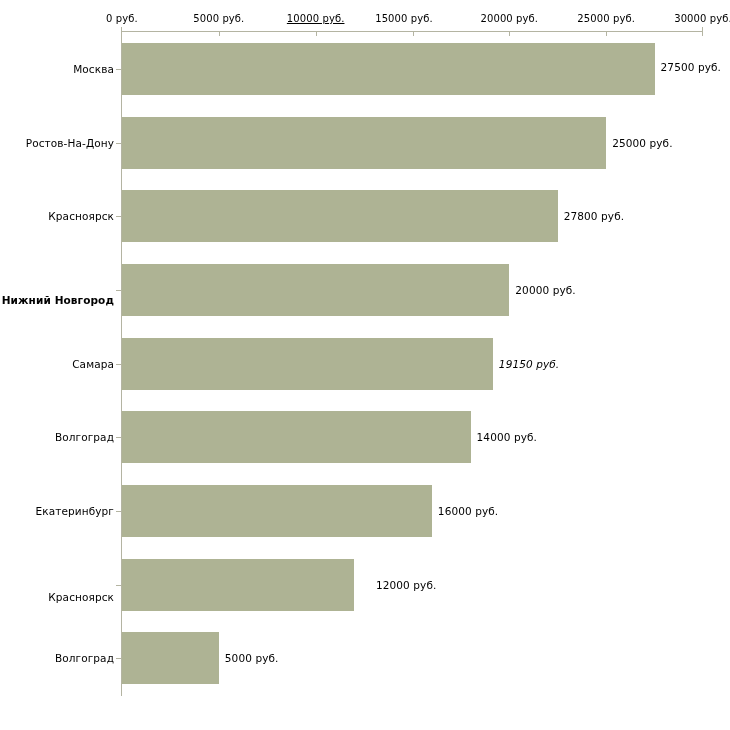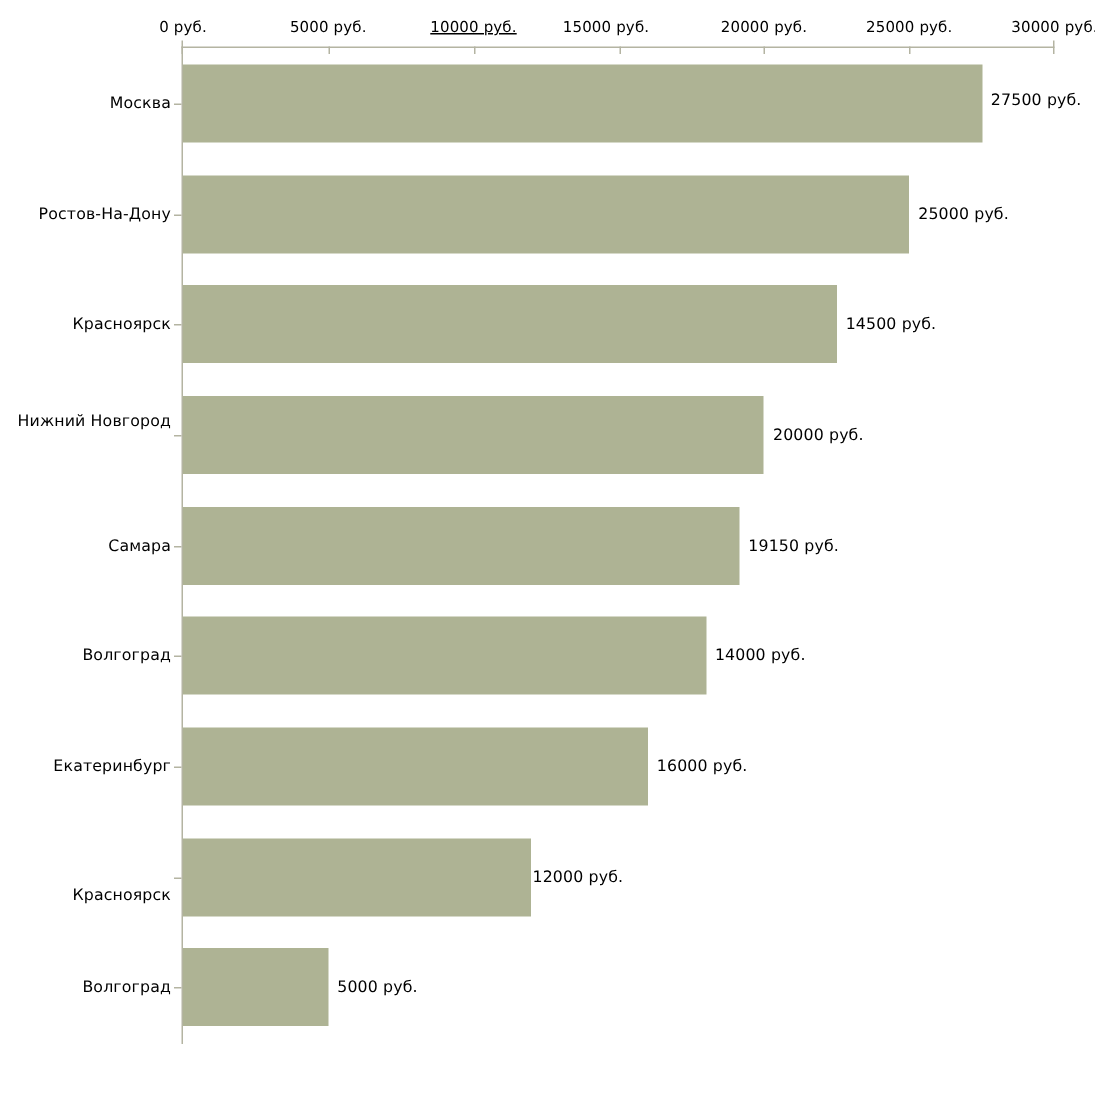--- a/index.html
+++ b/index.html
@@ -135,21 +135,21 @@
       <div class="ytick" style="top: 364px;"></div>
       <div class="ytick" style="top: 437px;"></div>
       <div class="ytick" style="top: 511px;"></div>
       <div class="ytick" style="top: 585px;"></div>
       <div class="ytick" style="top: 658px;"></div>
     </div>
   <div id="ylabels-layer">
       <div class="ytick-label" style="top: 68.8333px;">Москва</div>
       <div class="ytick-label" style="top: 142.5px;">Ростов-На-Дону</div>
       <div class="ytick-label" style="top: 216.167px;">Красноярск</div>
-      <div class="ytick-label" style="top: 281px;">Нижний Новгород</div>
+      <div class="ytick-label" style="top: 300px; font-weight: bold;">Нижний Новгород</div>
       <div class="ytick-label" style="top: 363.5px;">Самара</div>
       <div class="ytick-label" style="top: 437.167px;">Волгоград</div>
       <div class="ytick-label" style="top: 510.833px;">Екатеринбург</div>
       <div class="ytick-label" style="top: 584.5px; margin-top: 12px;">Красноярск</div>
       <div class="ytick-label" style="top: 658.167px;">Волгоград</div>
     </div>
 
   <div id="bars-layer">
       <div class="bar" title="Москва 27500 руб." style="top: 42.8333px; width: 532.583px; height: 52px;"></div>
       <div class="bar" title="Ростов-На-Дону 25000 руб." style="top: 116.5px; width: 484.167px; height: 52px;"></div>
@@ -157,22 +157,22 @@
       <div class="bar" title="Нижний Новгород 20000 руб." style="top: 263.833px; width: 387.333px; height: 52px;"></div>
       <div class="bar" title="Самара 19150 руб." style="top: 337.5px; width: 370.872px; height: 52px;"></div>
       <div class="bar" title="Челябинск 18000 руб." style="top: 411.167px; width: 348.6px; height: 52px;"></div>
       <div class="bar" title="Екатеринбург 16000 руб." style="top: 484.833px; width: 309.867px; height: 52px;"></div>
       <div class="bar" title="Красноярск 12000 руб." style="top: 558.5px; width: 232.4px; height: 52px;"></div>
       <div class="bar" title="Волгоград 5000 руб." style="top: 632.167px; width: 96.8333px; height: 52px;"></div>
     </div>
   <div id="barlabels-layer">
       <div class="bar-label" style="left: 660.583px; top: 67px;">27500 руб.</div>
       <div class="bar-label" style="left: 612.167px; top: 142.5px;">25000 руб.</div>
-      <div class="bar-label" style="left: 563.75px; top: 216.167px;">14500 руб.</div>
+      <div class="bar-label" style="left: 563.75px; top: 216.167px;">27800 руб.</div>
       <div class="bar-label" style="left: 515.333px; top: 289.833px;">20000 руб.</div>
-      <div class="bar-label" style="left: 498.872px; top: 363.5px;">19150 руб.</div>
+      <div class="bar-label" style="left: 498.872px; top: 363.5px; font-style: italic;">19150 руб.</div>
       <div class="bar-label" style="left: 476.6px; top: 437.167px;">14000 руб.</div>
       <div class="bar-label" style="left: 437.867px; top: 510.833px;">16000 руб.</div>
-      <div class="bar-label" style="left: 355px; top: 584.5px;">12000 руб.</div>
+      <div class="bar-label" style="left: 376px; top: 584.5px;">12000 руб.</div>
       <div class="bar-label" style="left: 224.833px; top: 658.167px;">5000 руб.</div>
     </div>
 
 </div>
 
 </body></html>

